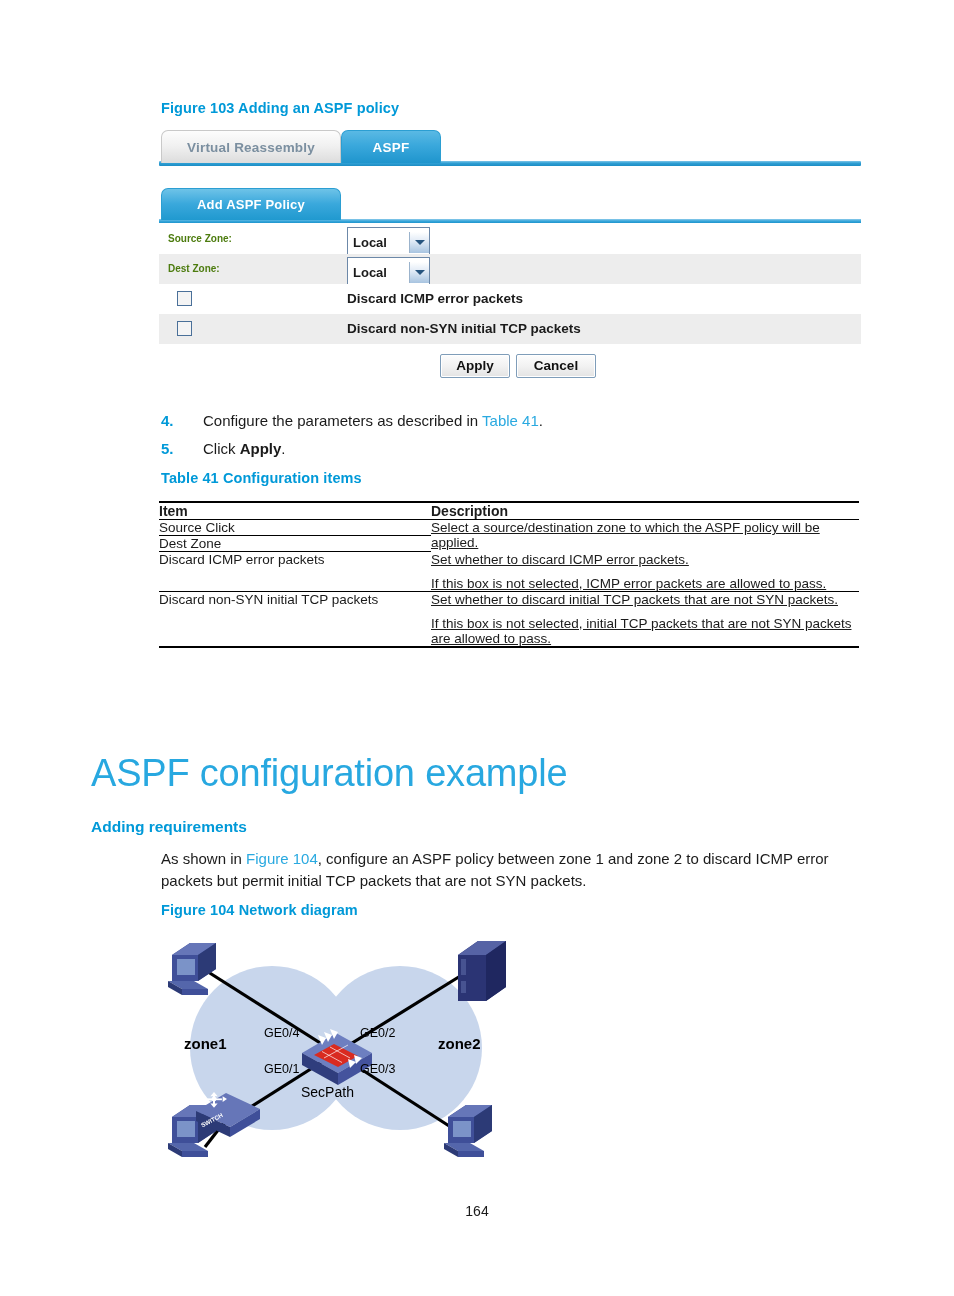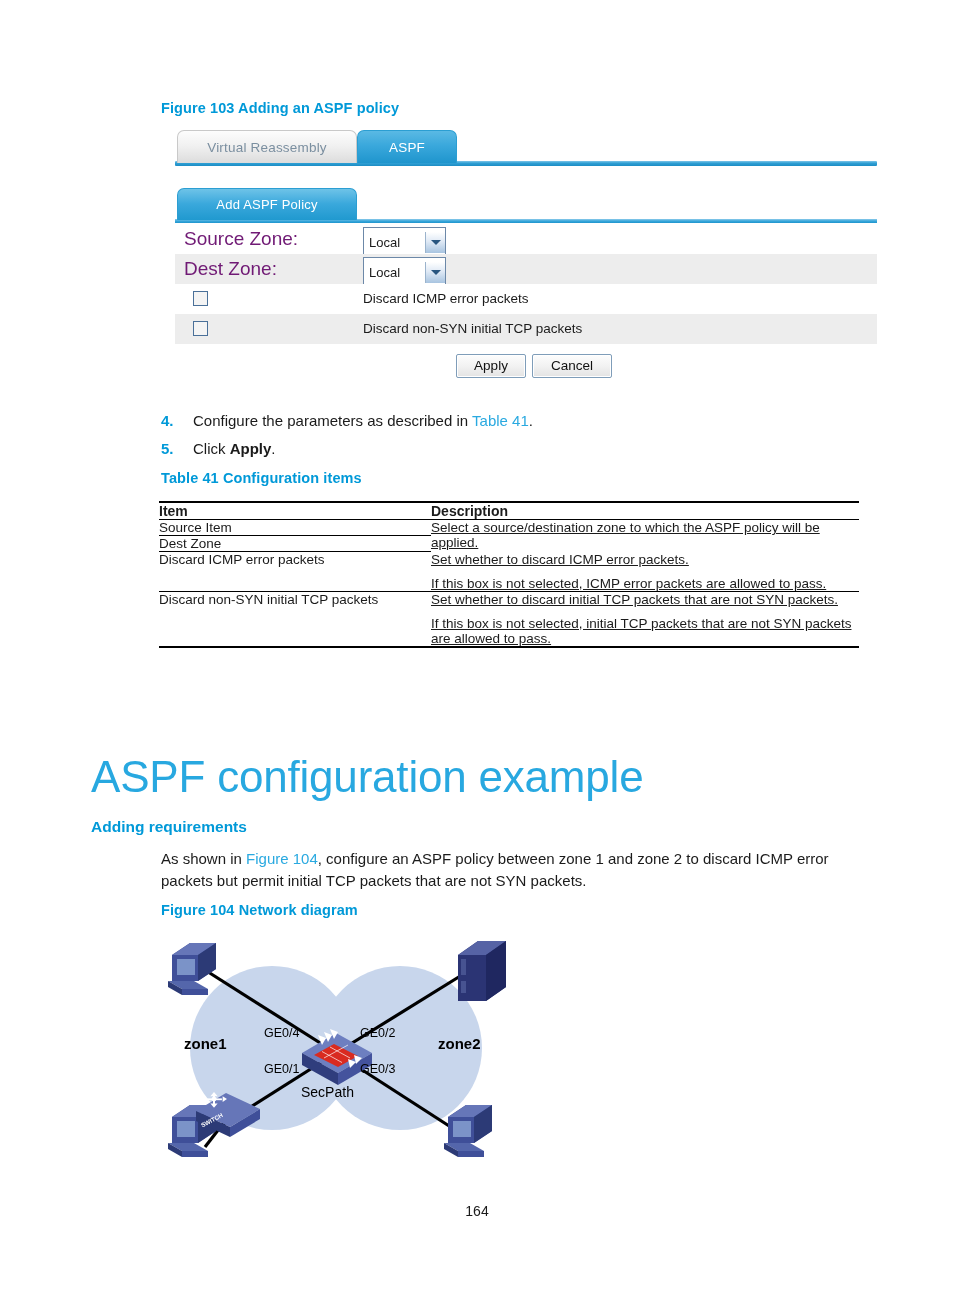--- a/index.html
+++ b/index.html
@@ -22,24 +22,25 @@
     color: #0099d8;
     font-weight: bold;
     font-size: 14.5px;
     letter-spacing: .1px;
     white-space: nowrap;
   }
 
   
   #ui-shot {
     position: absolute;
-    left: 175px;
+    left: 159px;
     top: 128px;
     width: 702px;
     height: 263px;
+    font-weight: bold;
   }
 
   .tabstrip {
     position: absolute;
     left: 0; top: 0;
     width: 702px;
     height: 40px;
   }
   .tabstrip .rule {
     position: absolute;
@@ -116,22 +117,22 @@
     width: 702px;
     height: 30px;
     box-sizing: border-box;
   }
   .frow.white { background: #ffffff; }
   .frow.grey  { background: #ededed; }
   .frow .flabel {
     position: absolute;
     left: 9px; top: 0;
     height: 30px; line-height: 30px;
-    font-size: 19px;
-    color: #701a75;
+    font-size: 10px;
+    color: #4d7c0f;
     white-space: nowrap;
   }
   .frow .ftext {
     position: absolute;
     left: 188px; top: 0;
     height: 30px; line-height: 30px;
     font-size: 13.5px;
     color: #1b1b1b;
     white-space: nowrap;
   }
@@ -210,21 +211,21 @@
     font-size: 15px;
     color: #1b1b1b;
     white-space: nowrap;
   }
   .step .num {
     position: absolute;
     left: 0; top: 0;
     color: #0099d8;
     font-weight: bold;
   }
-  .step .txt { display: inline-block; margin-left: 32px; }
+  .step .txt { display: inline-block; margin-left: 42px; }
   .lnk { color: #29a9e0; }
   .bold { font-weight: bold; }
 
   
   #cfg-table {
     position: absolute;
     left: 159px;
     top: 501px;
     width: 700px;
     border-collapse: collapse;
@@ -250,21 +251,21 @@
   .rule-full { border-bottom: 1.2px solid #000; }
   .rule-bottom { border-bottom: 2.5px solid #000; }
   .desc-line { display: block; margin-bottom: 9px; text-decoration: underline; }
   .desc-line:last-child { margin-bottom: 0; }
 
   
   #h1-title {
     position: absolute;
     left: 91px;
     top: 752px;
-    font-size: 44px;
+    font-size: 38px;
     color: #28a8e0;
     font-weight: normal;
     letter-spacing: -.2px;
     white-space: nowrap;
   }
   #h2-title {
     position: absolute;
     left: 91px;
     top: 818px;
     font-size: 15.5px;
@@ -376,21 +377,21 @@
 <div class="fig-caption" style="left:161px; top:470px;">Table 41 Configuration items</div>
 
 <table id="cfg-table">
   <tbody>
       <tr class="tbl-head tbl-top">
     <th class="col-item">Item</th>
     <th>Description</th>
   </tr>
 
   <tr>
-    <td class="cell-item rule-half">Source Item</td>
+    <td class="cell-item rule-half">Source Click</td>
     <td class="cell-desc" rowspan="2">
       <span class="desc-line">Select a source/destination zone to which the ASPF policy will be applied.</span>
     </td>
   </tr>
   <tr>
     <td class="cell-item rule-full">Dest Zone</td>
   </tr>
 
   <tr>
     <td class="cell-item rule-full">Discard ICMP error packets</td>

